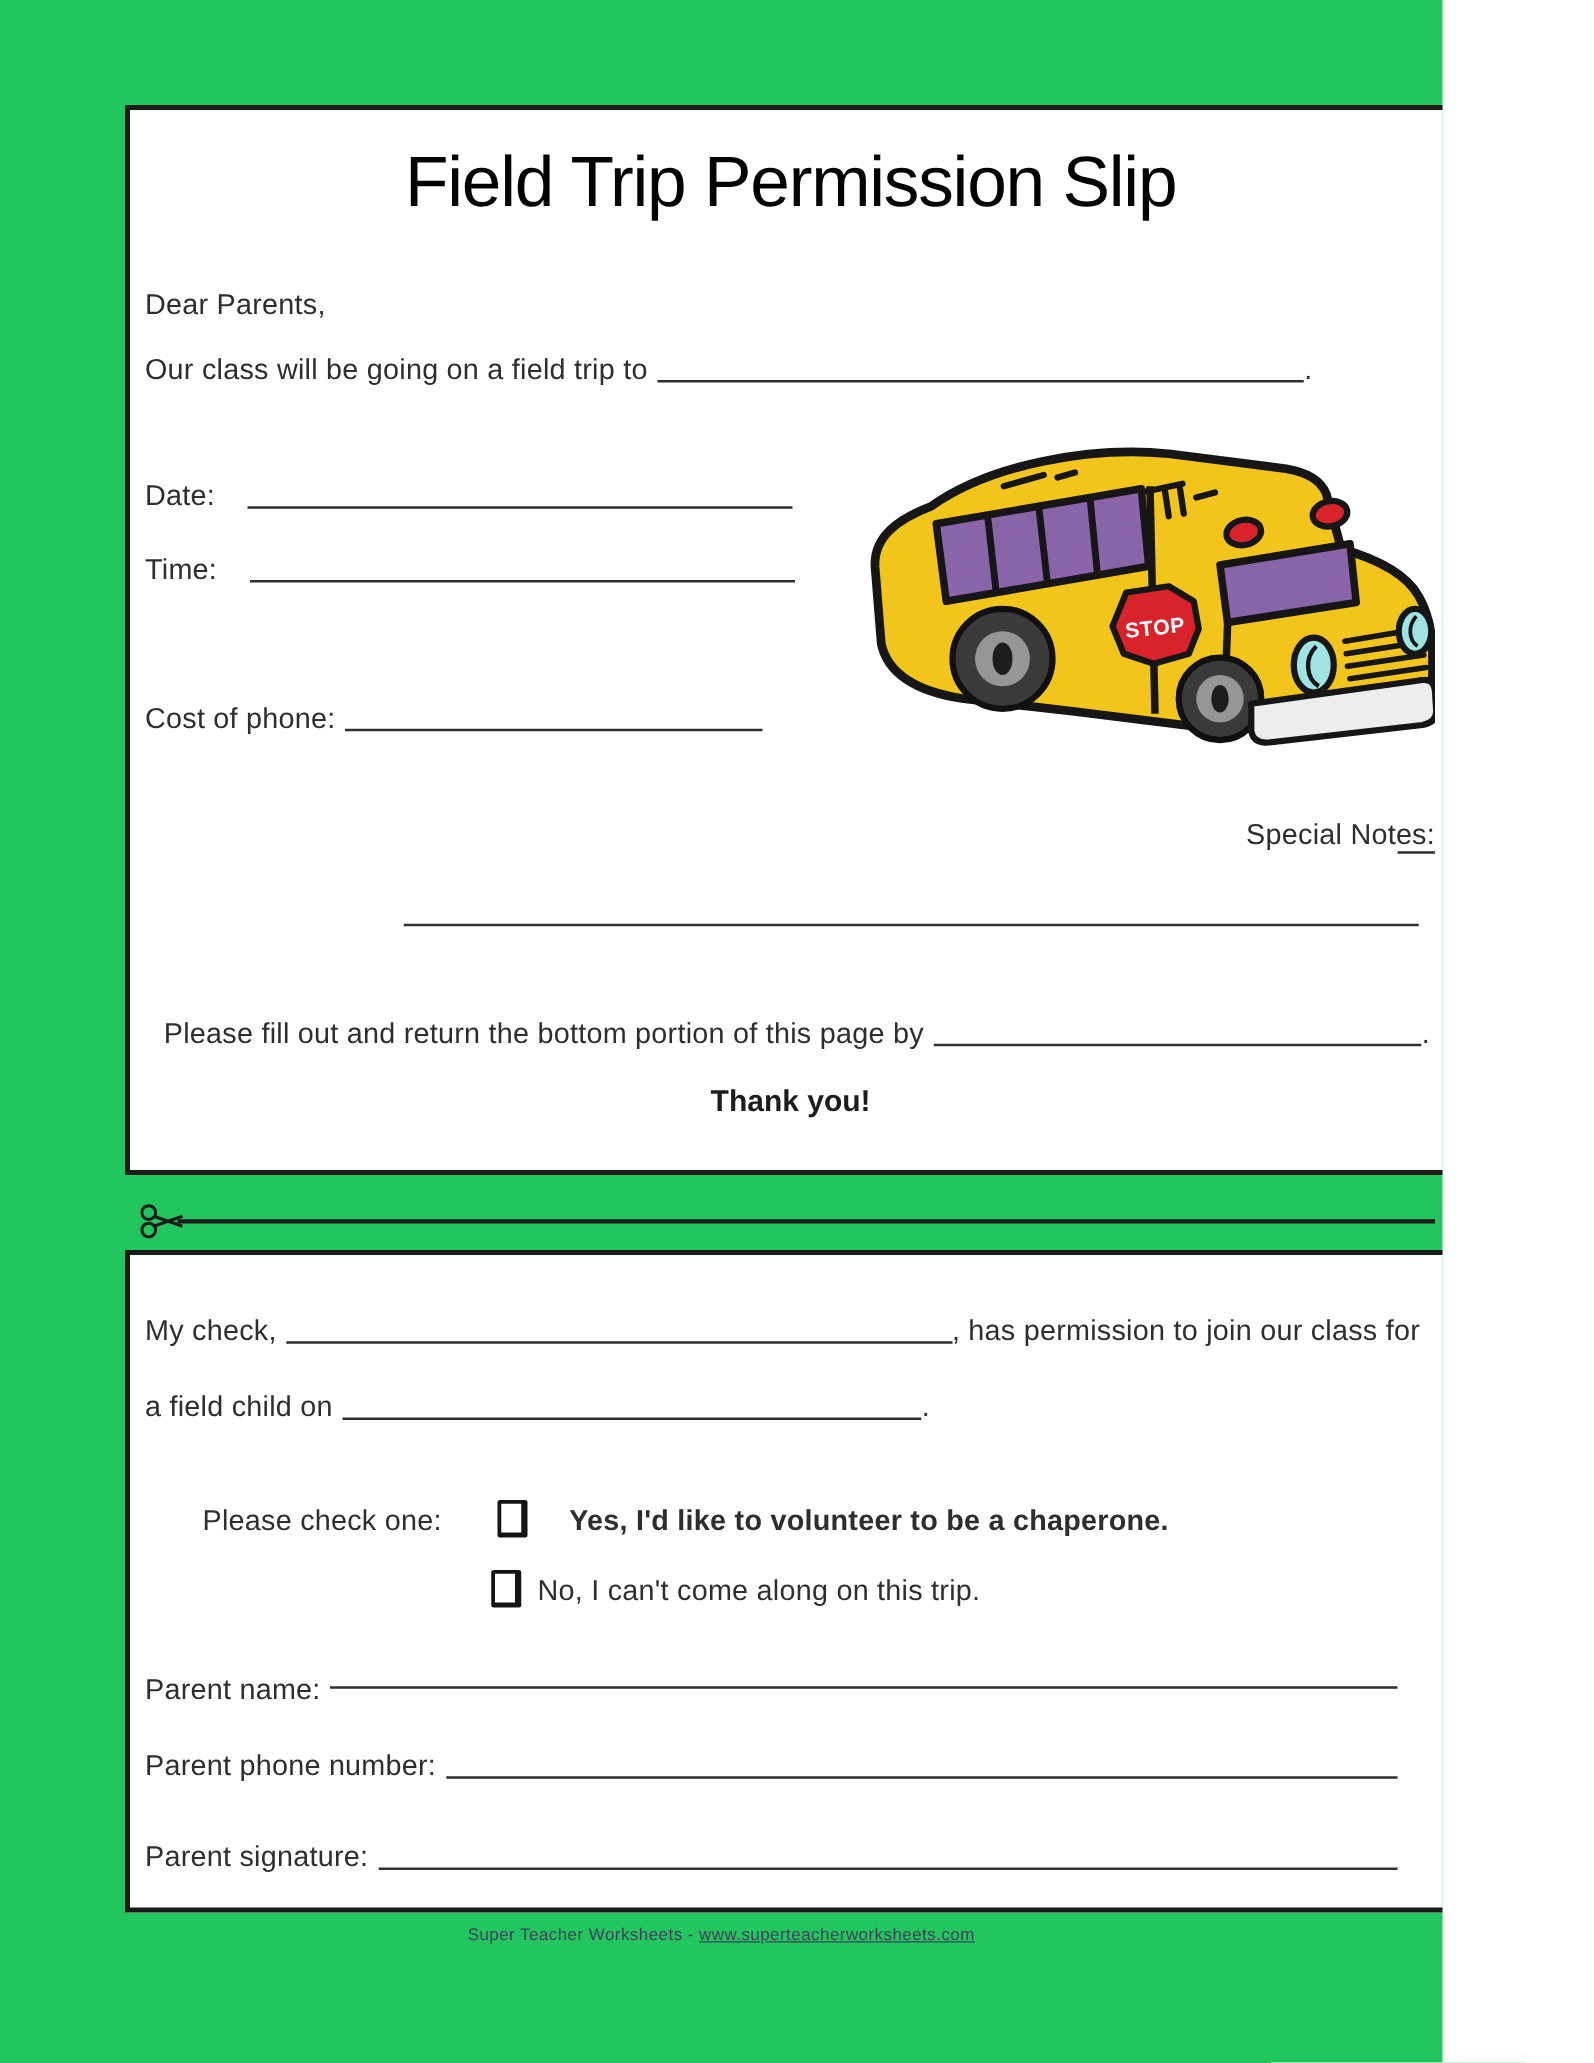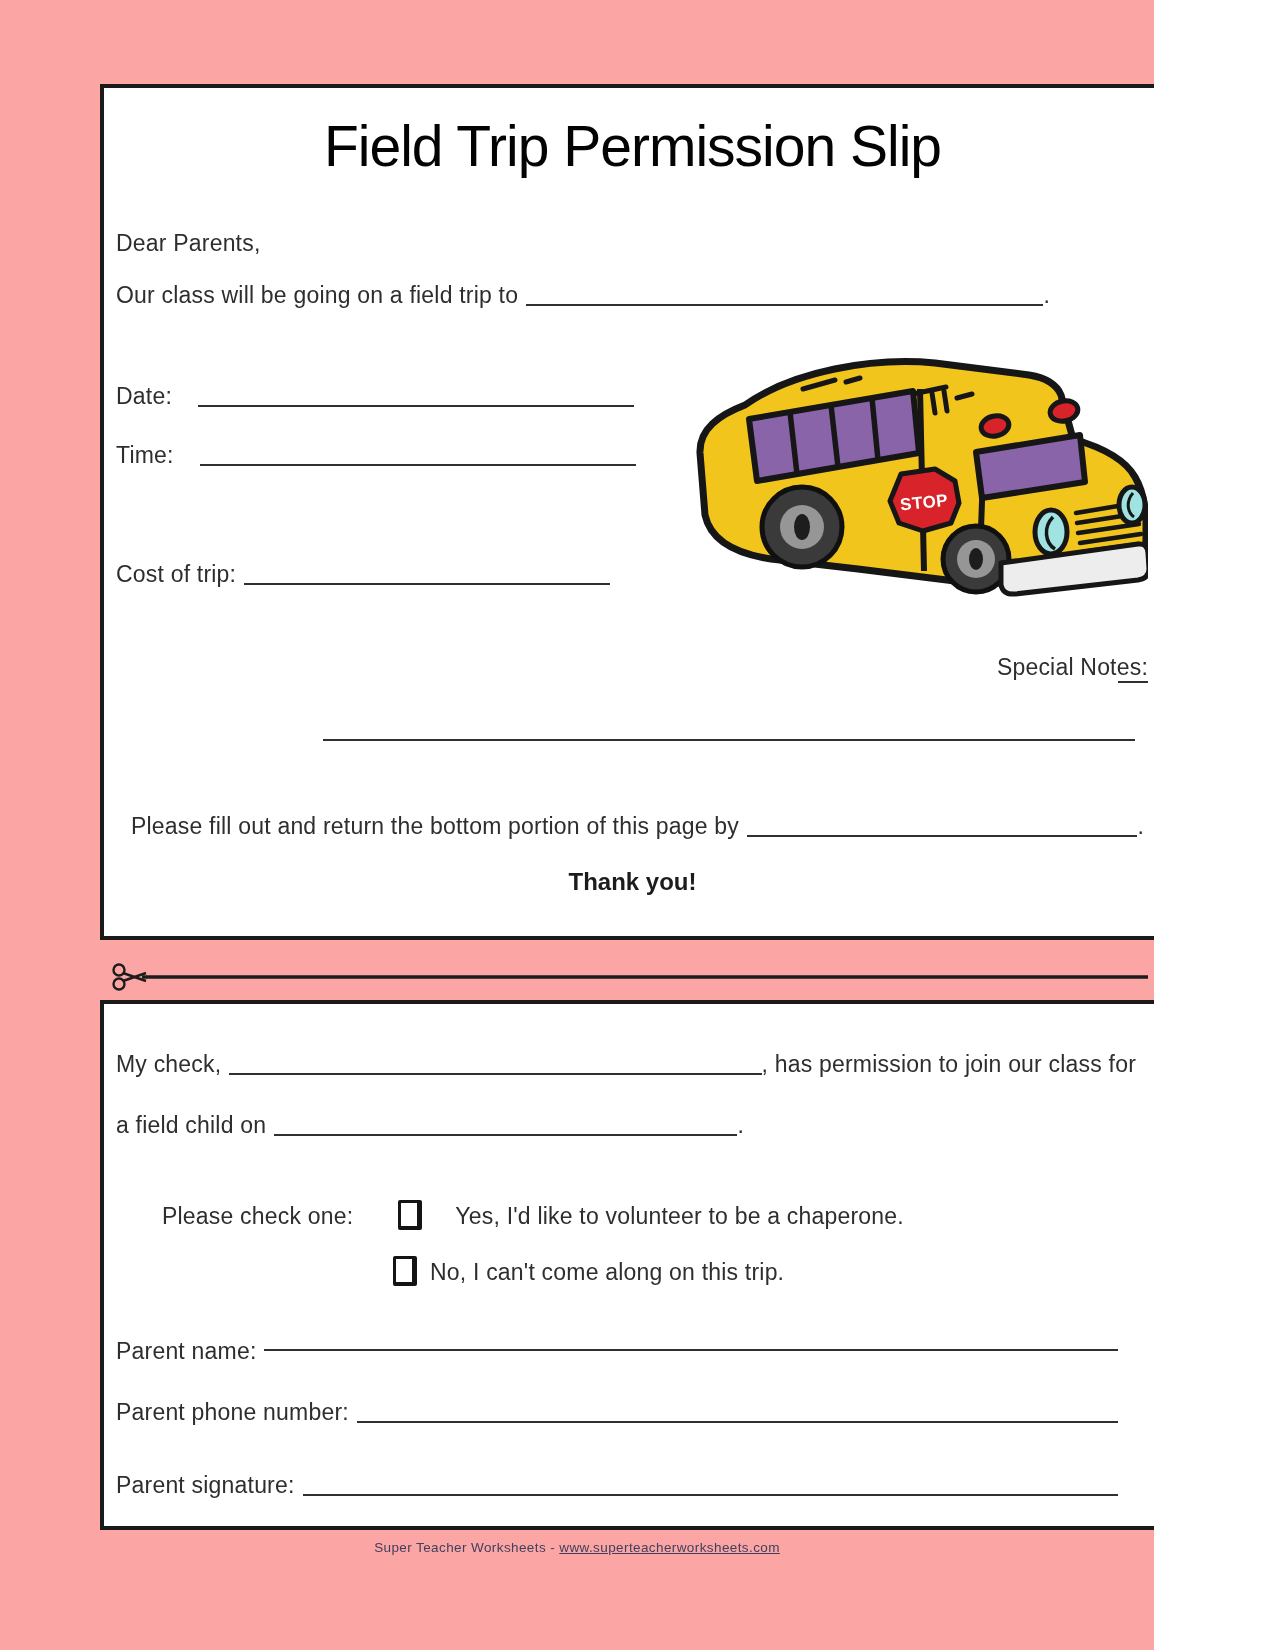--- a/index.html
+++ b/index.html
@@ -1,19 +1,19 @@
 <!DOCTYPE html>
 <html><head>
 <meta charset="utf-8">
 <style>
   html,body{margin:0;padding:0;background:#ffffff;}
   .page{
     position:relative;
     width:1154px;height:1650px;
-    background:#fca5a5;
+    background:#22c55e;
     font-family:"Liberation Sans","DejaVu Sans",sans-serif;
     color:#2e2e2e;
     overflow:hidden;
   }
   .box{
     position:absolute;
     border:4px solid #1a1a1a;
     background:#ffffff;
   }
   #top-box{left:100px;top:84px;width:1057px;height:848px;}
@@ -100,21 +100,21 @@
       <span>Date:</span>
       <span class="blank ml-lg"></span>
     </div>
 
     <div class="line" style="left:12px;top:351px;width:520px;">
       <span>Time:</span>
       <span class="blank ml-lg"></span>
     </div>
 
     <div class="line" style="left:12px;top:470px;width:494px;">
-      <span>Cost of trip:</span>
+      <span>Cost of phone:</span>
       <span class="blank ml-sm"></span>
     </div>
 
     <div class="line" style="left:12px;top:565px;width:1032px;flex-direction:column;">
       <span>Special Notes:</span>
       <span class="blank ml-xl"></span>
     </div>
 
     <div class="line" style="left:219px;top:626px;width:812px;">
       <span class="blank" style="margin-left:0;"></span>
@@ -219,21 +219,21 @@
 
     <div class="line" style="left:12px;top:105px;width:628px;">
       <span>a field child on</span>
       <span class="blank ml-sm"></span>
       <span>.</span>
     </div>
 
     <div class="check-line" style="left:58px;top:192px;">
       <span>Please check one:</span>
       <span class="cb" style="margin-left:45px;"></span>
-      <span style="margin-left:33px;">Yes, I'd like to volunteer to be a chaperone.</span>
+      <span style="margin-left:33px;font-weight:bold;">Yes, I'd like to volunteer to be a chaperone.</span>
     </div>
 
     <div class="check-line" style="left:289px;top:248px;">
       <span class="cb"></span>
       <span style="margin-left:13px;">No, I can't come along on this trip.</span>
     </div>
 
     <div class="line" style="left:12px;top:332px;width:1002px;align-items:center;">
       <span>Parent name:</span>
       <span class="blank ml-sm"></span>

